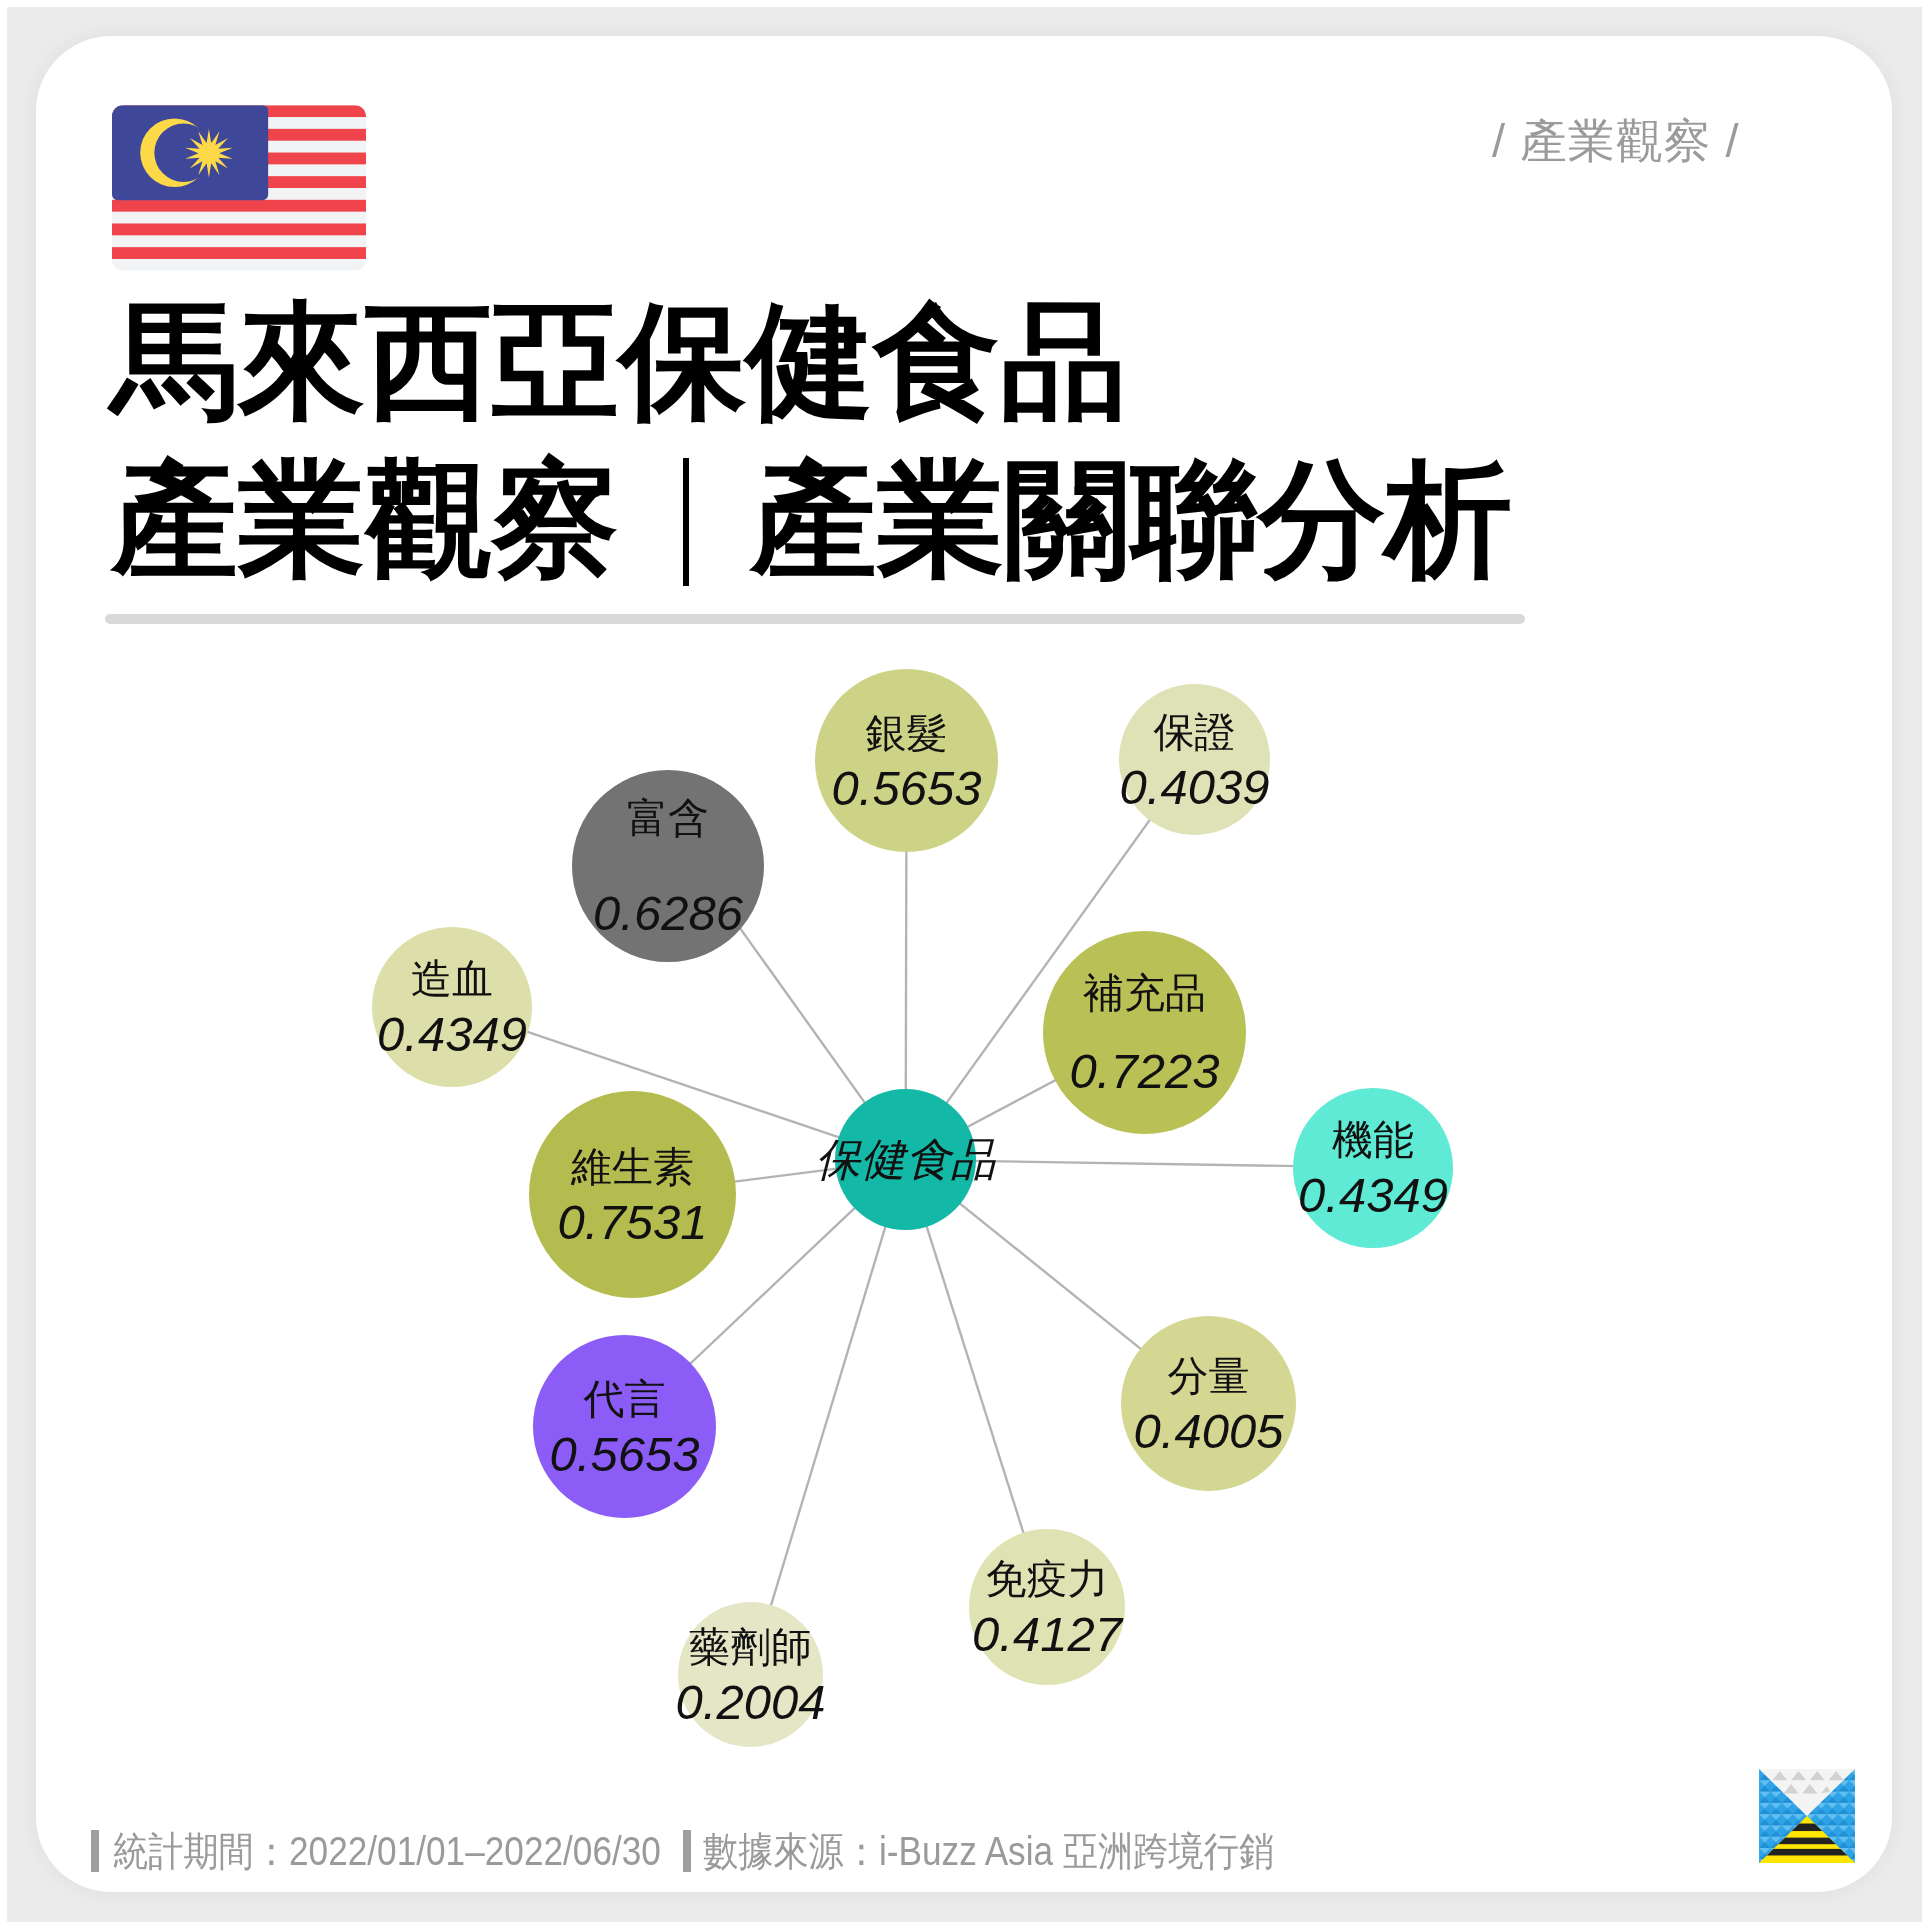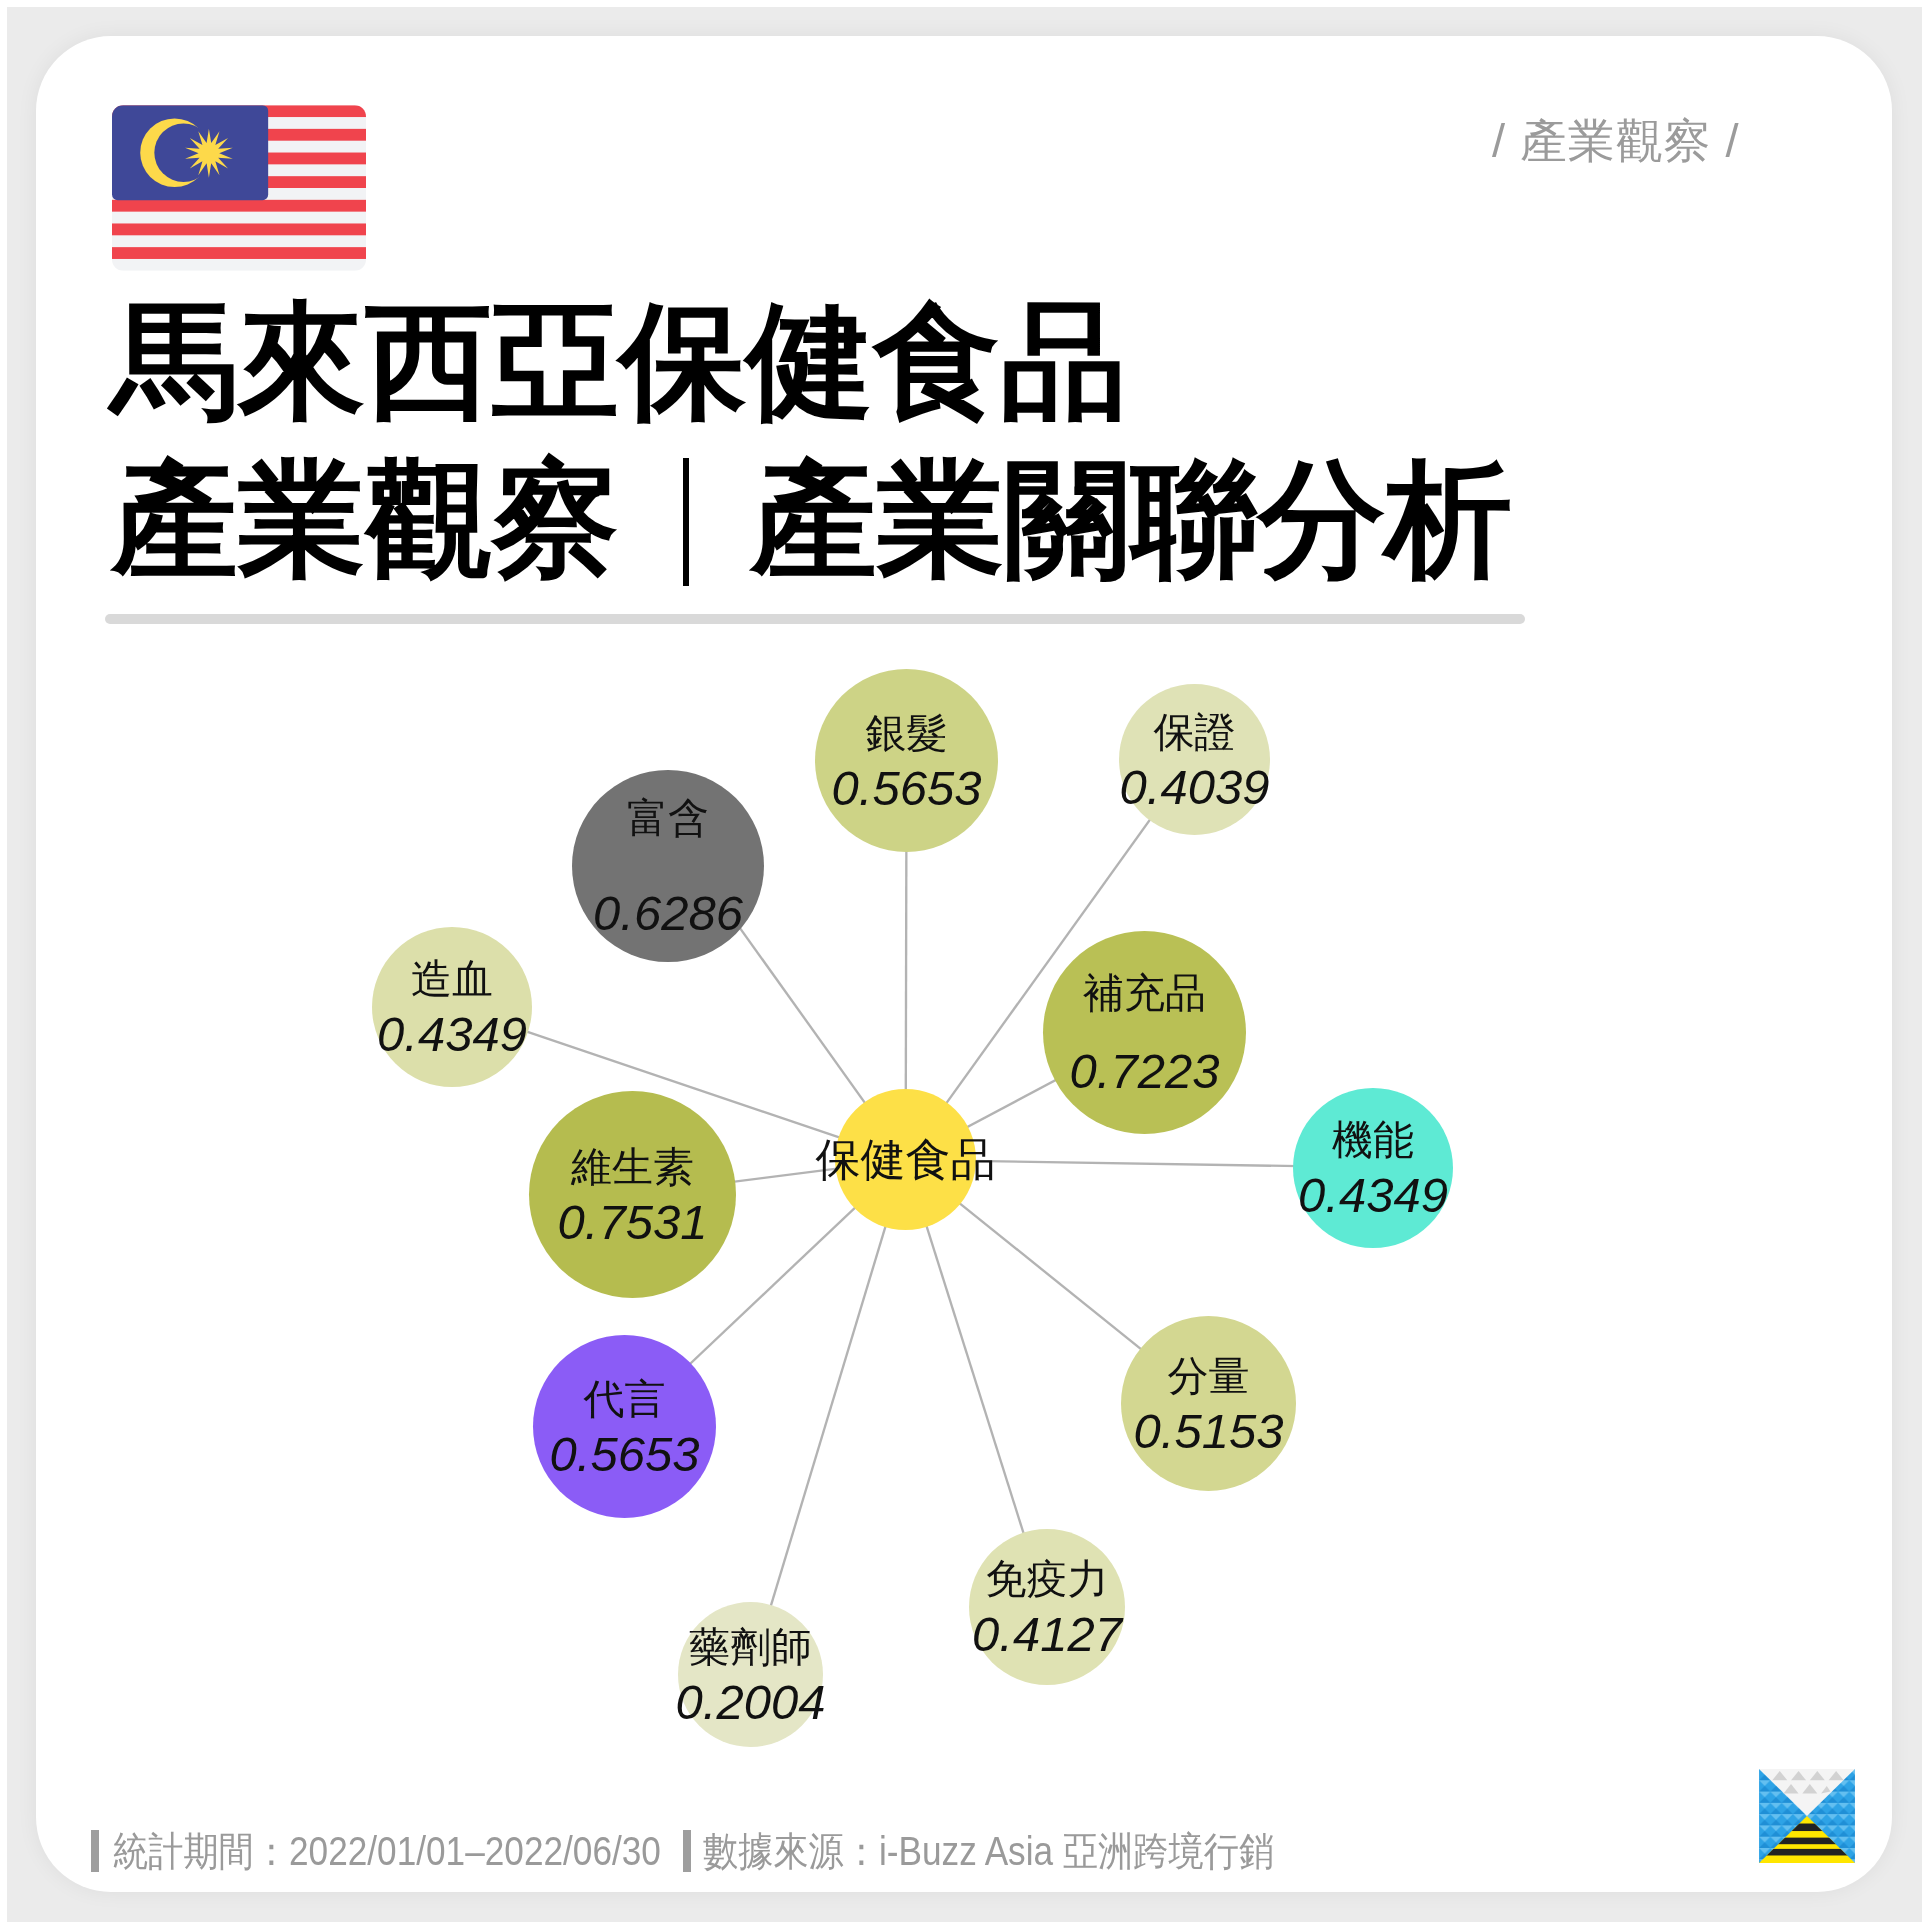--- a/index.html
+++ b/index.html
@@ -111,21 +111,21 @@
 <div class="node" style="left: 1043px; top: 931px; width: 203px; height: 203px; background-color: rgb(185, 192, 85); gap: 23px;">
   <span class="node-label">補充品</span>
   <span class="node-value">0.7223</span>
 </div>
 <div class="node" style="left: 1293px; top: 1088px; width: 160px; height: 160px; background-color: #5eead4;">
   <span class="node-label">機能</span>
   <span class="node-value">0.4349</span>
 </div>
 <div class="node" style="left: 1121px; top: 1316px; width: 175px; height: 175px; background-color: rgb(211, 215, 145);">
   <span class="node-label">分量</span>
-  <span class="node-value">0.5153</span>
+  <span class="node-value">0.4005</span>
 </div>
 <div class="node" style="left: 969px; top: 1529px; width: 156px; height: 156px; background-color: rgb(223, 226, 179);">
   <span class="node-label">免疫力</span>
   <span class="node-value">0.4127</span>
 </div>
 <div class="node" style="left: 678px; top: 1602px; width: 145px; height: 145px; background-color: rgb(228, 230, 198);">
   <span class="node-label">藥劑師</span>
   <span class="node-value">0.2004</span>
 </div>
 <div class="node" style="left: 533px; top: 1335px; width: 183px; height: 183px; background-color: #8b5cf6;">
@@ -138,21 +138,21 @@
 </div>
 <div class="node" style="left: 372px; top: 927px; width: 160px; height: 160px; background-color: rgb(220, 223, 170);">
   <span class="node-label">造血</span>
   <span class="node-value">0.4349</span>
 </div>
 <div class="node" style="left: 572px; top: 770px; width: 192px; height: 192px; background-color: #737373; gap: 40px;">
   <span class="node-label">富含</span>
   <span class="node-value">0.6286</span>
 </div>
 
-<div class="node" style="left: 835px; top: 1089px; width: 141px; height: 141px; background-color: #fde047;">
+<div class="node" style="left: 835px; top: 1089px; width: 141px; height: 141px; background-color: #14b8a6; font-style: italic;">
   <span class="center-label">保健食品</span>
 </div>
 
 <div class="footer-bar" style="left:91px;"></div>
 <div class="footer-text" style="left:113px;">統計期間：2022/01/01–2022/06/30</div>
 <div class="footer-bar" style="left:683px;"></div>
 <div class="footer-text" style="left:703px;">數據來源：i-Buzz Asia 亞洲跨境行銷</div>
 
 <svg class="logo" viewBox="0 0 102 100" xmlns="http://www.w3.org/2000/svg">
   <defs>

